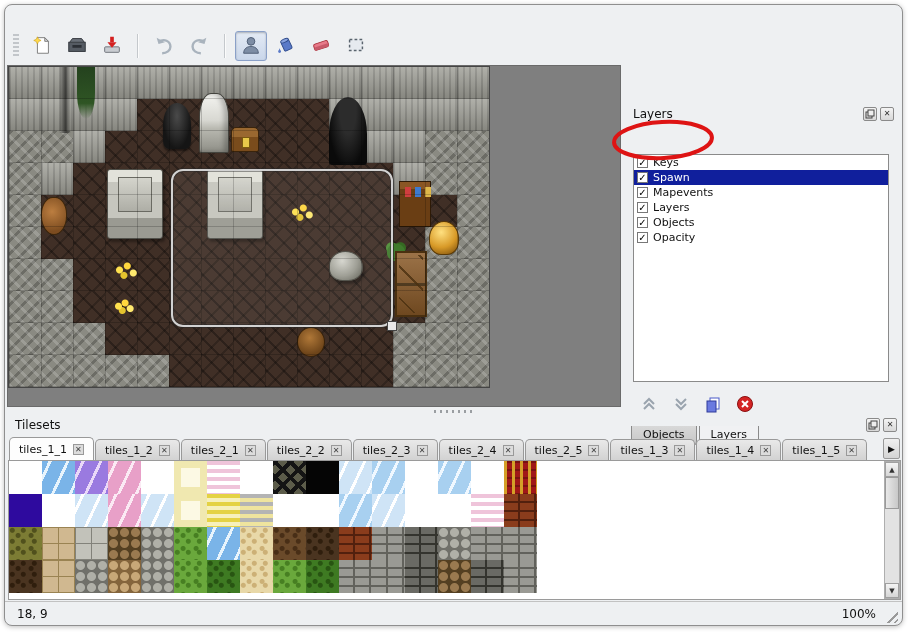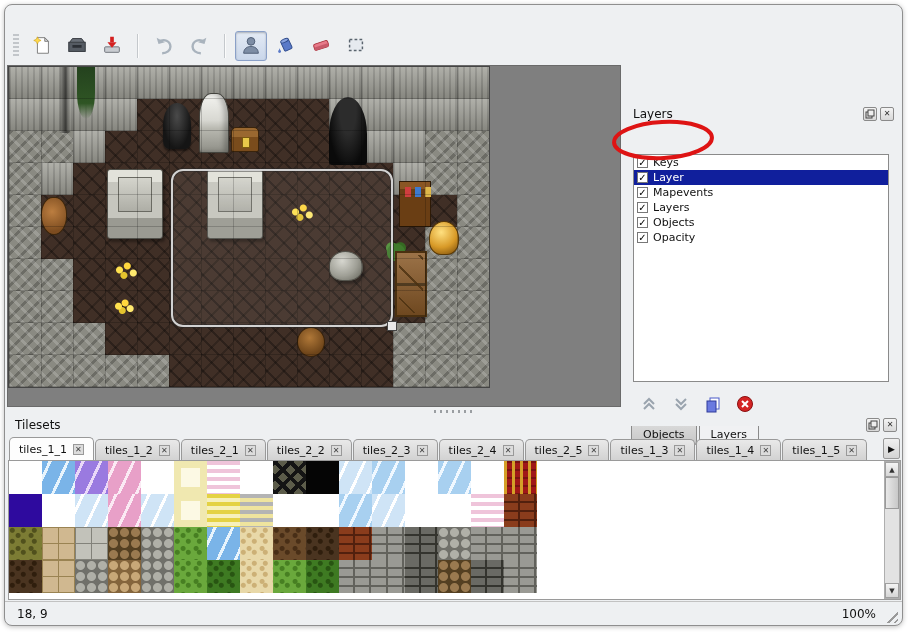--- a/index.html
+++ b/index.html
@@ -424,21 +424,21 @@
         </span>
       <span class="mini-btn">✕</span>
     </div>
     <div class="layer-list" id="layerList">
         <div class="lrow">
           <span class="cb">✓</span>
           <span class="llabel">Keys</span>
         </div>
         <div class="lrow sel">
           <span class="cb">✓</span>
-          <span class="llabel">Layer</span>
+          <span class="llabel">Spawn</span>
         </div>
         <div class="lrow">
           <span class="cb">✓</span>
           <span class="llabel">Mapevents</span>
         </div>
         <div class="lrow">
           <span class="cb">✓</span>
           <span class="llabel">Layers</span>
         </div>
         <div class="lrow">

